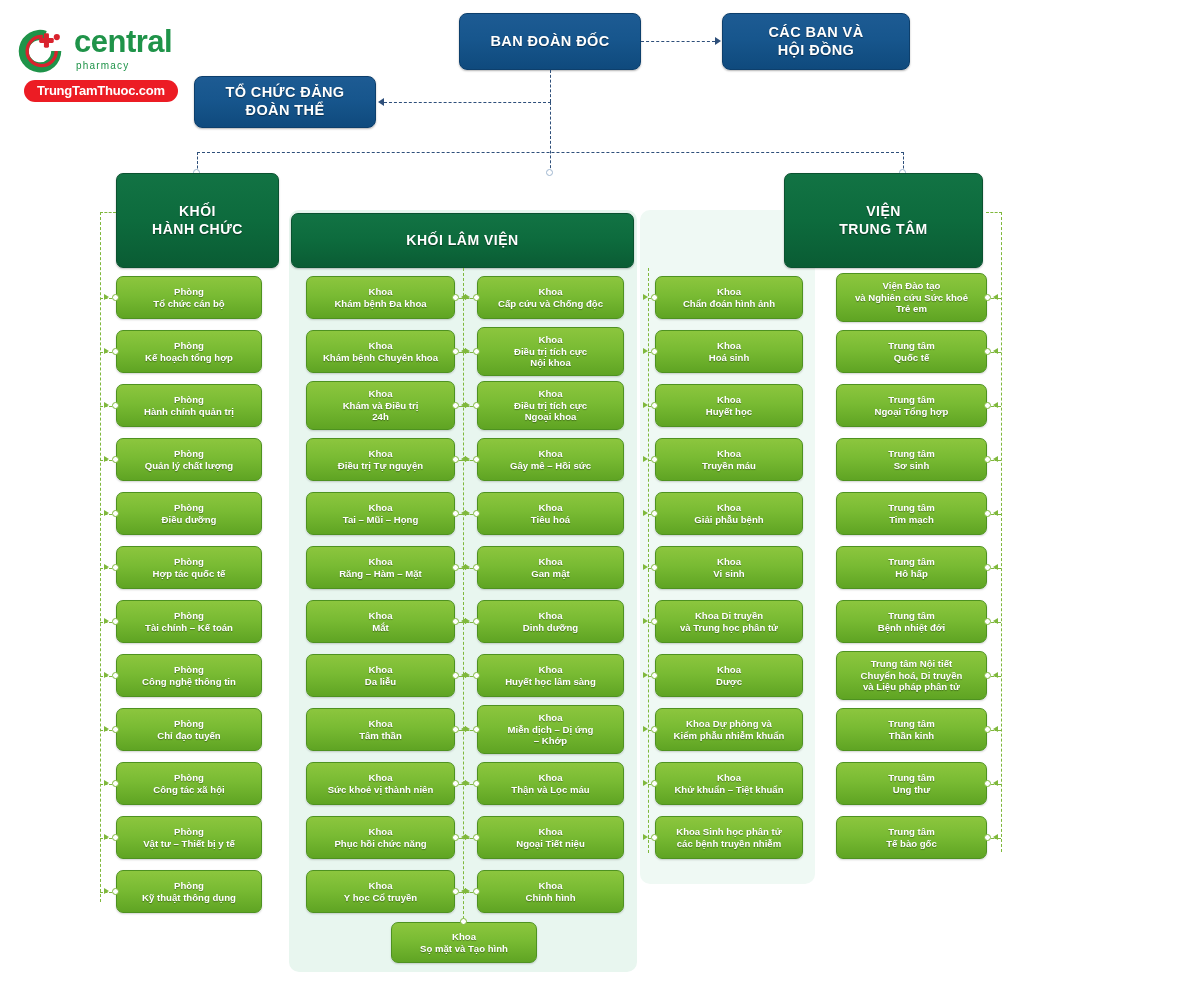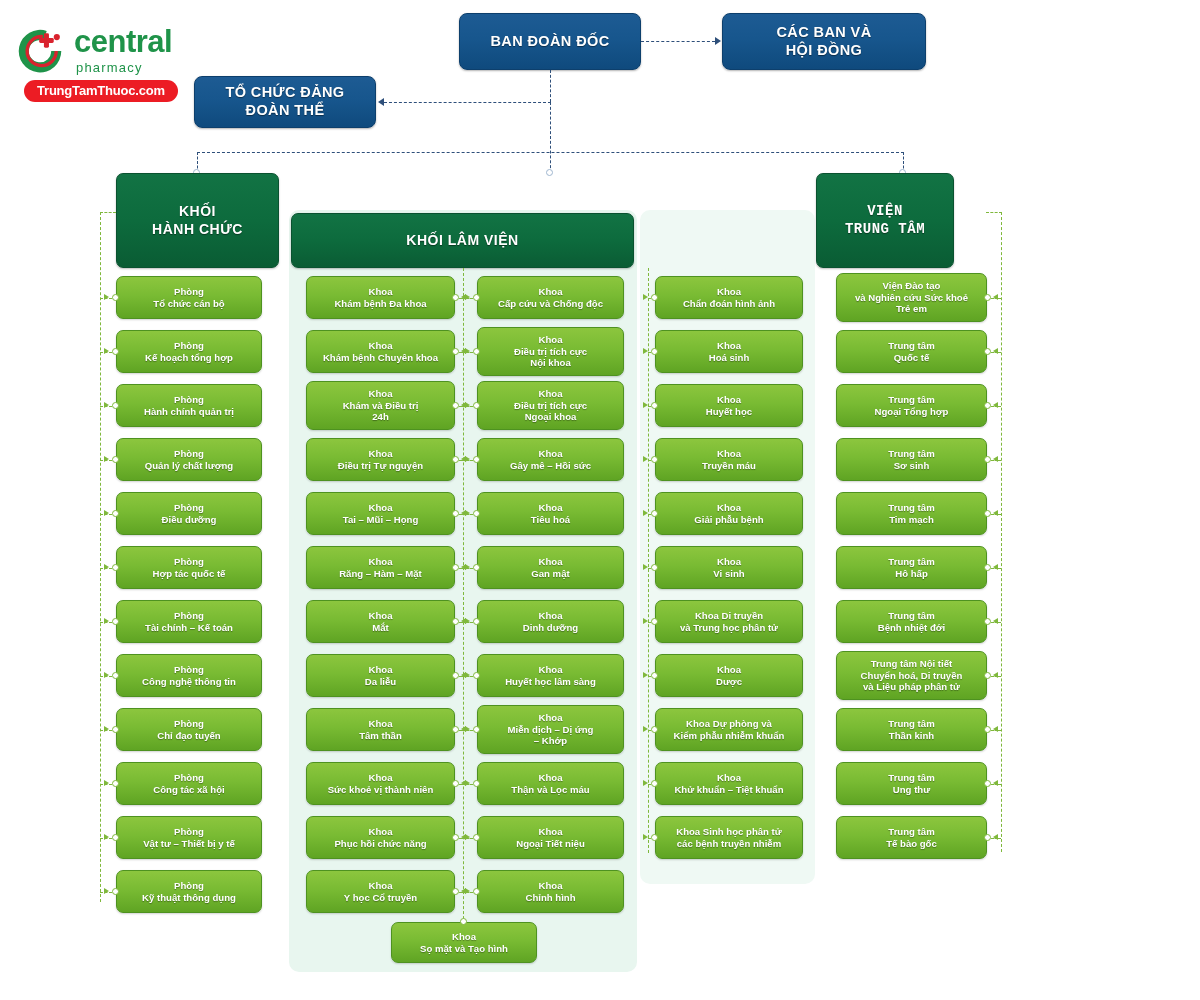--- a/index.html
+++ b/index.html
@@ -14,21 +14,21 @@
   
   .logo { position: absolute; left: 12px; top: 22px; width: 165px; height: 80px; }
   .logo-mark { position: absolute; left: 0; top: 0; width: 56px; height: 56px; }
   .logo-word {
     position: absolute; left: 62px; top: 4px;
     font-size: 31px; font-weight: bold; color: #1f9349;
     letter-spacing: -0.5px; line-height: 1;
   }
   .logo-sub {
     position: absolute; left: 64px; top: 38px;
-    font-size: 13px; color: #1f9349; letter-spacing: 1.2px;
+    font-size: 10px; color: #1f9349; letter-spacing: 1.2px;
   }
   .logo-pill {
     position: absolute; left: 12px; top: 58px;
     background: #ec1c24; color: #ffffff;
     border-radius: 11px; padding: 3px 13px 4px 13px;
     font-size: 13px; font-weight: bold; letter-spacing: -0.2px;
     white-space: nowrap;
   }
 
   
@@ -128,21 +128,21 @@
       <rect x="48.5" y="28.5" width="26" height="9" rx="2.5" fill="#d9232e"></rect>
       <circle cx="80" cy="27" r="5.5" fill="#d9232e"></circle>
     </svg>
     <div class="logo-word">central</div>
     <div class="logo-sub">pharmacy</div>
     <div class="logo-pill">TrungTamThuoc.com</div>
   </div>
 
   <div class="box blue" style="left:459px; top:13px; width:182px; height:57px;">BAN ĐOÀN ĐỐC</div>
 
-  <div class="box blue" style="left:722px; top:13px; width:204px; height:57px;">CÁC BAN VÀ
+  <div class="box blue" style="left:722px; top:13px; width:188px; height:57px;">CÁC BAN VÀ
 HỘI ĐỒNG</div>
 
   <div class="box blue" style="left:194px; top:76px; width:182px; height:52px;">TỔ CHỨC ĐẢNG
 ĐOÀN THỂ</div>
 
   <div class="dash-h" style="left:641px; top:41px; width:74px;"></div>
   <div class="arrow-r" style="left:715px; top:37px;"></div>
 
   <div class="dash-v" style="left:550px; top:70px; height:32px;"></div>
   <div class="dash-h" style="left:384px; top:102px; width:167px;"></div>
@@ -160,21 +160,21 @@
   <div class="panel panel-clinical" style="left:289px; top:210px; width:348px; height:762px;"></div>
   <div class="panel panel-paraclinical" style="left:640px; top:210px; width:175px; height:674px;"></div>
 
   <div class="box dark" style="left:116px; top:173px; width:163px; height:95px;">KHỐI
 HÀNH CHỨC</div>
 
 
   <div class="box dark" style="left:291px; top:213px; width:343px; height:55px;">KHỐI LÂM VIỆN</div>
 
 
-  <div class="box dark" style="left:816px; top:173px; width:138px; height:95px;font-family:Liberation Mono, monospace;">VIỆN
+  <div class="box dark" style="left:784px; top:173px; width:199px; height:95px;">VIỆN
 TRUNG TÂM</div>
 
   <div class="gdash-v" style="left:100px; top:212px; height:690px;"></div>
   <div class="gdash-h" style="left:100px; top:212px; width:16px;"></div>
   <div id="col-admin">
       <div class="box leaf" style="left: 116px; top: 276px; width: 146px; height: 43px;">Phòng
 Tổ chức cán bộ</div>
       <div class="node" style="top: 294px; left: 112px;"></div>
       <div class="gdash-h" style="top: 297.5px; left: 100px; width: 12px;"></div>
       <div class="garrow-r" style="top: 294px; left: 104px;"></div>

